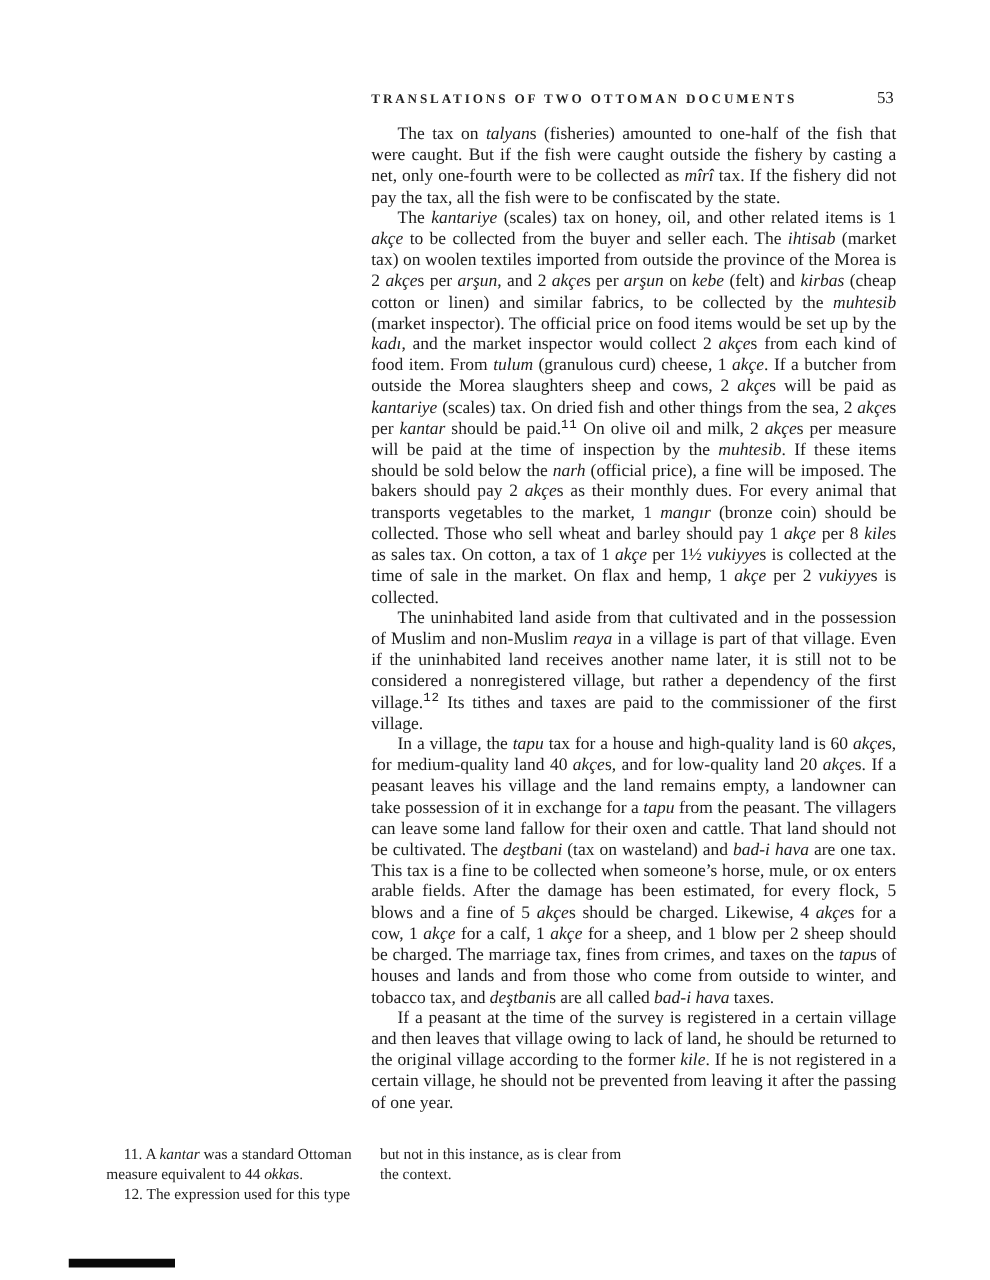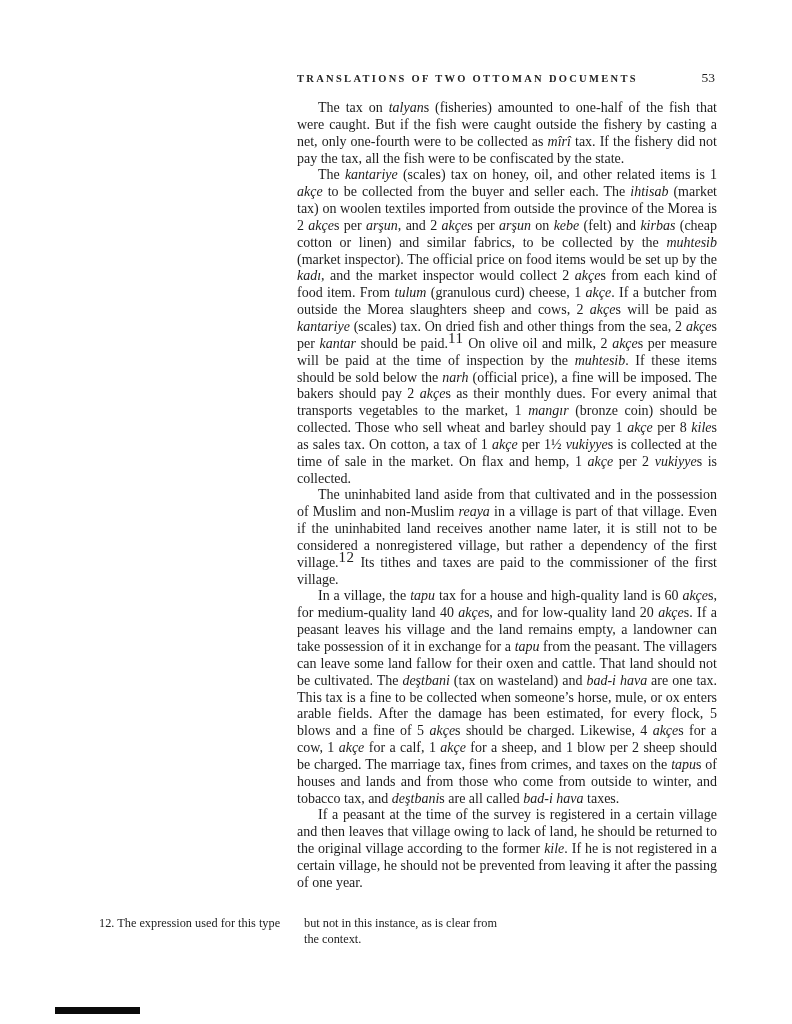--- a/index.html
+++ b/index.html
@@ -21,22 +21,22 @@
   }
   .page-number { font-size:13.5px; color:#1c1c1c;margin-left:48px; }
   .article {
     position:absolute; top:100px; left:297px; width:420px;
     font-size:14px; line-height:16.85px;
     text-align:justify; text-justify:inter-word;
   }
   .article p { margin:0; text-indent:21px; }
   .article i, .footnotes i { font-style:italic; }
   sup {
-    font-size:15px; line-height:0; vertical-align:baseline;
-    position:relative; top:-4.5px; letter-spacing:0.5px;
+    font-size:10px; line-height:0; vertical-align:baseline;
+    position:relative; top:-4.5px; letter-spacing:0.5px;font-family:Liberation Mono, monospace;
   }
   .footnotes {
     position:absolute; top:915px; left:85px; width:628px;
     display:grid; grid-template-columns:207px 200px 186px; column-gap:12px;
     font-size:12.3px; line-height:16px; text-align:left;
   }
   .fn-col p { margin:0; text-indent:14px; }
   .fn-col.cont p { text-indent:0; }
   .scan-mark {
     position:absolute; left:55px; top:1007px; width:85px; height:7px;
@@ -54,20 +54,21 @@
 <div class="article">
     <p>The tax on <i>talyan</i>s (fisheries) amounted to one-half of the fish that were caught. But if the fish were caught outside the fishery by casting a net, only one-fourth were to be collected as <i>mîrî</i> tax. If the fishery did not pay the tax, all the fish were to be confiscated by the state.</p>
     <p>The <i>kantariye</i> (scales) tax on honey, oil, and other related items is 1 <i>akçe</i> to be collected from the buyer and seller each. The <i>ihtisab</i> (market tax) on woolen textiles imported from outside the province of the Morea is 2 <i>akçe</i>s per <i>arşun</i>, and 2 <i>akçe</i>s per <i>arşun</i> on <i>kebe</i> (felt) and <i>kirbas</i> (cheap cotton or linen) and similar fabrics, to be collected by the <i>muhtesib</i> (market inspector). The official price on food items would be set up by the <i>kadı</i>, and the market inspector would collect 2 <i>akçe</i>s from each kind of food item. From <i>tulum</i> (granulous curd) cheese, 1 <i>akçe</i>. If a butcher from outside the Morea slaughters sheep and cows, 2 <i>akçe</i>s will be paid as <i>kantariye</i> (scales) tax. On dried fish and other things from the sea, 2 <i>akçe</i>s per <i>kantar</i> should be paid.<sup>11</sup> On olive oil and milk, 2 <i>akçe</i>s per measure will be paid at the time of inspection by the <i>muhtesib</i>. If these items should be sold below the <i>narh</i> (official price), a fine will be imposed. The bakers should pay 2 <i>akçe</i>s as their monthly dues. For every animal that transports vegetables to the market, 1 <i>mangır</i> (bronze coin) should be collected. Those who sell wheat and barley should pay 1 <i>akçe</i> per 8 <i>kile</i>s as sales tax. On cotton, a tax of 1 <i>akçe</i> per 1½ <i>vukiyye</i>s is collected at the time of sale in the market. On flax and hemp, 1 <i>akçe</i> per 2 <i>vukiyye</i>s is collected.</p>
     <p>The uninhabited land aside from that cultivated and in the possession of Muslim and non-Muslim <i>reaya</i> in a village is part of that village. Even if the uninhabited land receives another name later, it is still not to be considered a nonregistered village, but rather a dependency of the first village.<sup>12</sup> Its tithes and taxes are paid to the commissioner of the first village.</p>
     <p>In a village, the <i>tapu</i> tax for a house and high-quality land is 60 <i>akçe</i>s, for medium-quality land 40 <i>akçe</i>s, and for low-quality land 20 <i>akçe</i>s. If a peasant leaves his village and the land remains empty, a landowner can take possession of it in exchange for a <i>tapu</i> from the peasant. The villagers can leave some land fallow for their oxen and cattle. That land should not be cultivated. The <i>deştbani</i> (tax on wasteland) and <i>bad-i hava</i> are one tax. This tax is a fine to be collected when someone’s horse, mule, or ox enters arable fields. After the damage has been estimated, for every flock, 5 blows and a fine of 5 <i>akçe</i>s should be charged. Likewise, 4 <i>akçe</i>s for a cow, 1 <i>akçe</i> for a calf, 1 <i>akçe</i> for a sheep, and 1 blow per 2 sheep should be charged. The marriage tax, fines from crimes, and taxes on the <i>tapu</i>s of houses and lands and from those who come from outside to winter, and tobacco tax, and <i>deştbani</i>s are all called <i>bad-i hava</i> taxes.</p>
     <p>If a peasant at the time of the survey is registered in a certain village and then leaves that village owing to lack of land, he should be returned to the original village according to the former <i>kile</i>. If he is not registered in a certain village, he should not be prevented from leaving it after the passing of one year.</p>
   </div>
 
 <div class="footnotes">
   <div class="fn-col">
+      <p>11. A <i>kantar</i> was a standard Ottoman measure equivalent to 44 <i>okka</i>s.</p>
       <p>12. The expression used for this type</p>
     </div>
   <div class="fn-col cont">
       <p>but not in this instance, as is clear from the context.</p>
     </div>
 </div>
 
 <div class="scan-mark"></div>
 
 </body></html>

